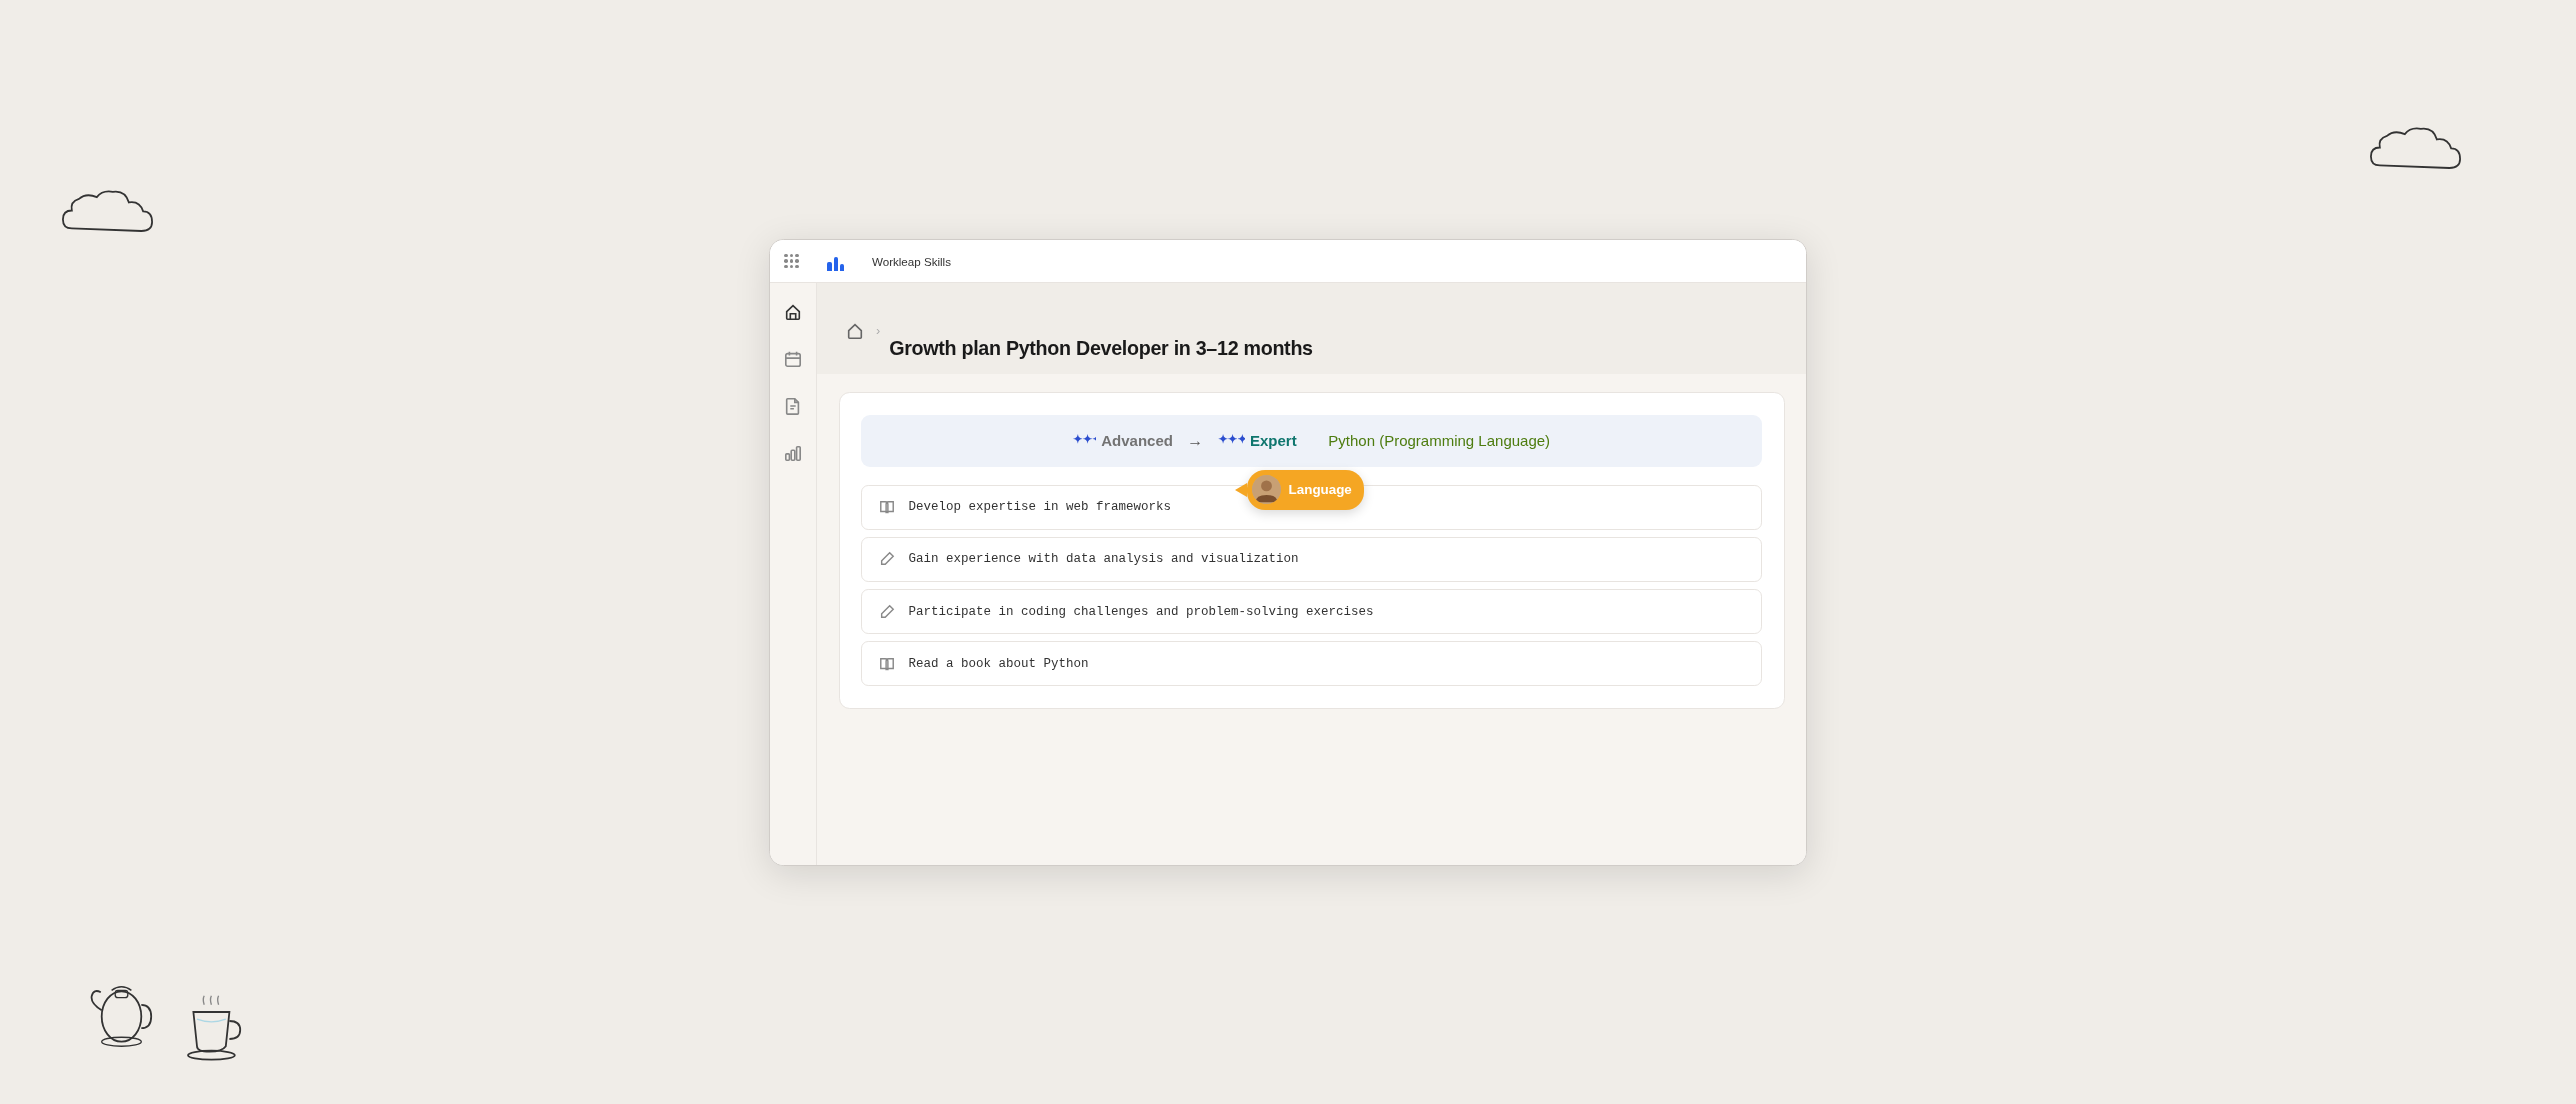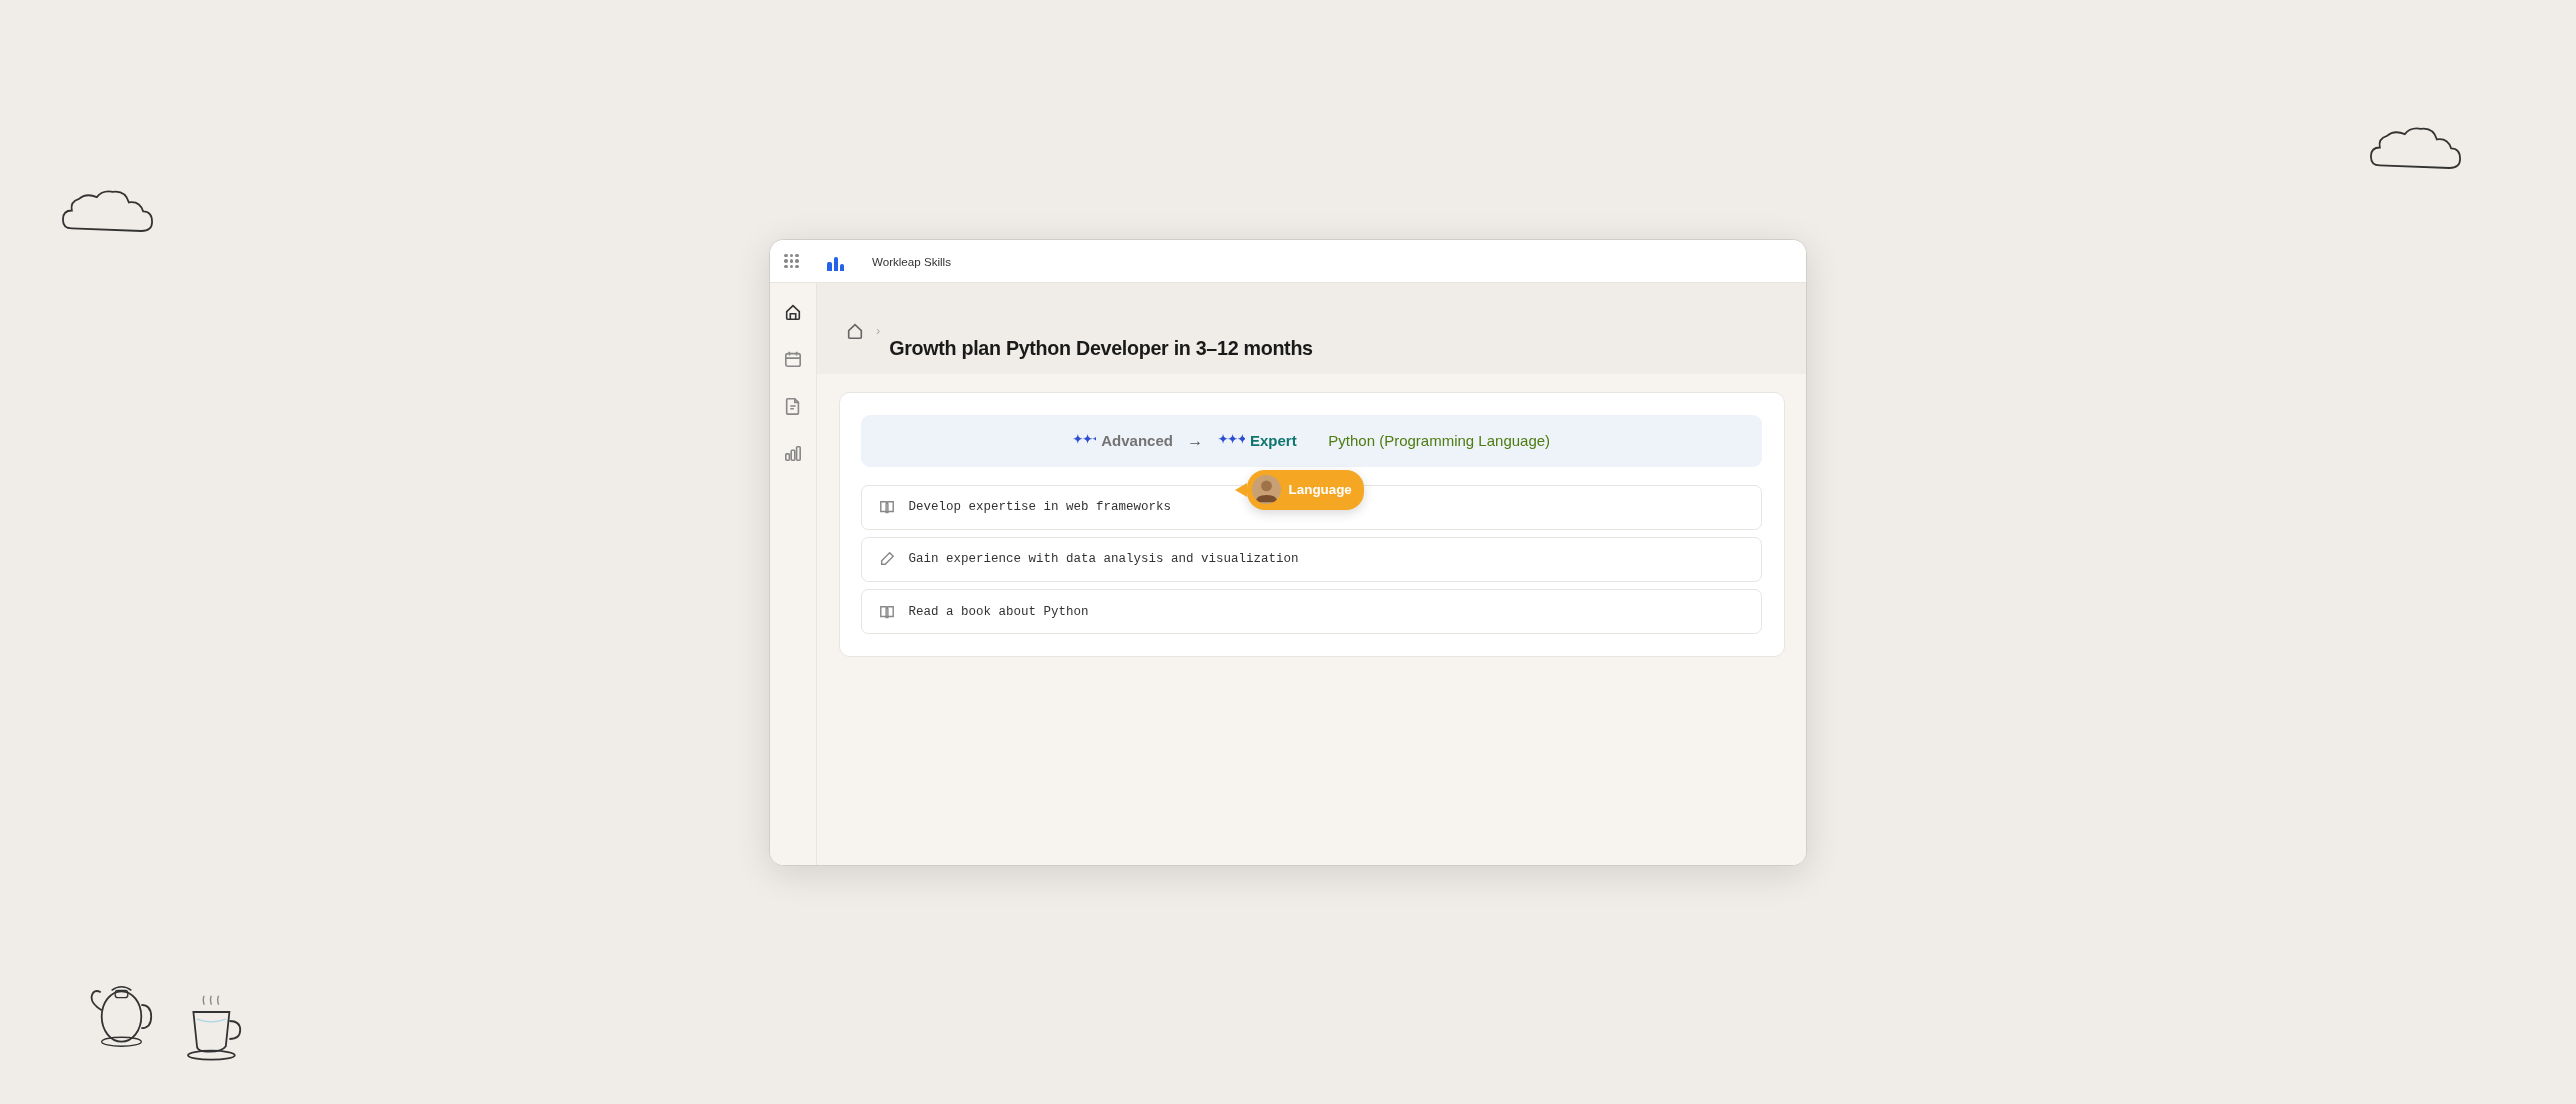--- a/index.html
+++ b/index.html
@@ -454,20 +454,28 @@
             <div class="activity-item">
               <div class="activity-icon">
                 <svg width="16" height="16" viewBox="0 0 18 18" fill="none" stroke="#888" stroke-width="1.6">
                   <path d="M12 2l4 4-9 9H3v-4l9-9z"></path>
                 </svg>
               </div>
               <span class="activity-text">Gain experience with data analysis and visualization</span>
             </div>
 
 
+            <div class="activity-item">
+              <div class="activity-icon">
+                <svg width="16" height="16" viewBox="0 0 18 18" fill="none" stroke="#888" stroke-width="1.6">
+                  <path d="M12 2l4 4-9 9H3v-4l9-9z"></path>
+                </svg>
+              </div>
+              <span class="activity-text">Participate in coding challenges and problem-solving exercises</span>
+            </div>
 
 
             <div class="activity-item">
               <div class="activity-icon">
                 <svg width="16" height="16" viewBox="0 0 18 18" fill="none" stroke="#888" stroke-width="1.6">
                   <path d="M2 3h5a3 3 0 013 3v10a2 2 0 00-2-2H2V3z"></path>
                   <path d="M16 3h-5a3 3 0 00-3 3v10a2 2 0 012-2h6V3z"></path>
                 </svg>
               </div>
               <span class="activity-text">Read a book about Python</span>

